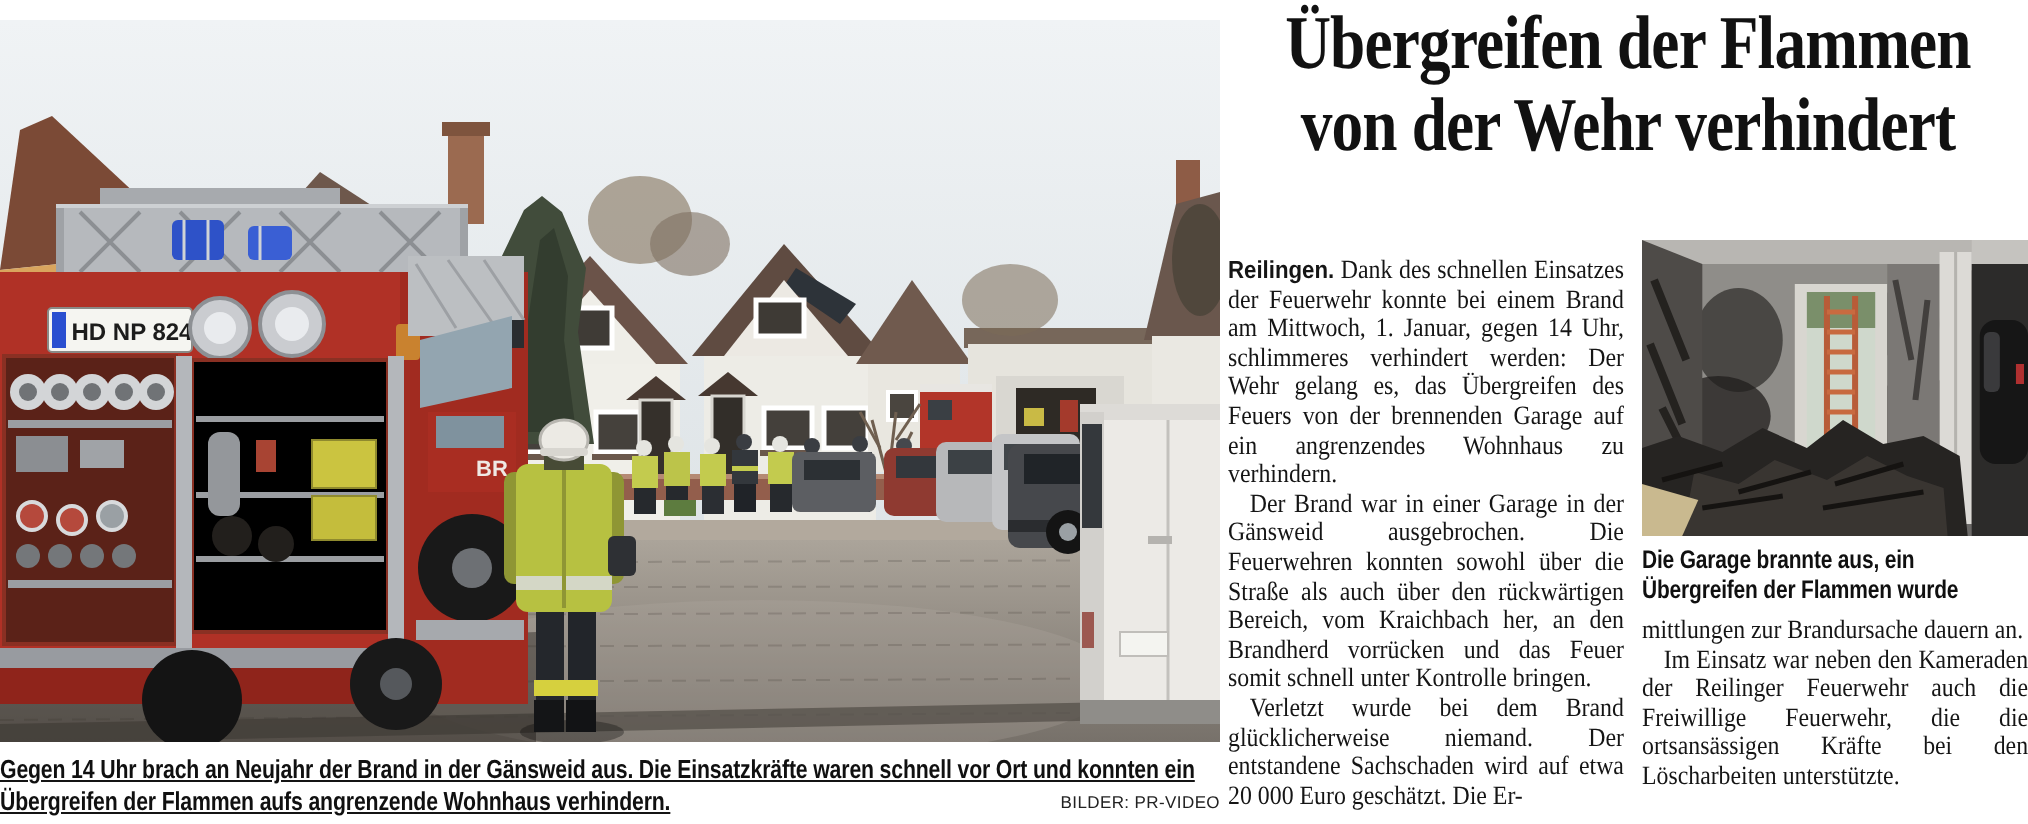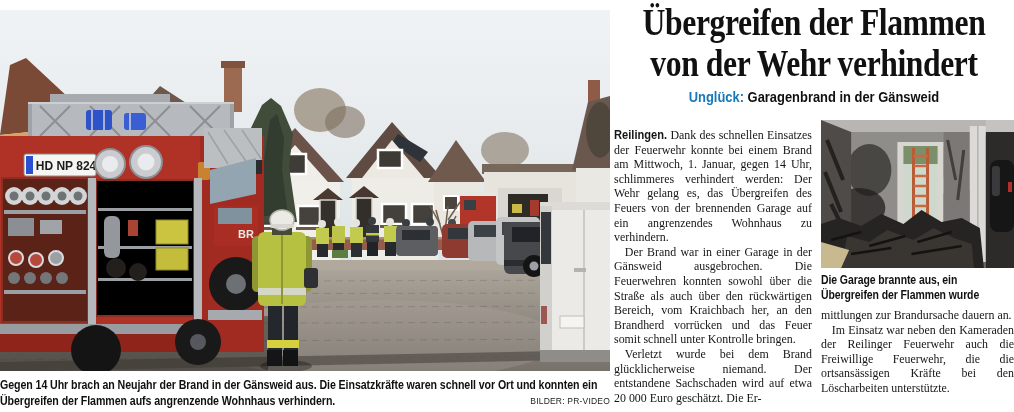--- a/index.html
+++ b/index.html
@@ -3,21 +3,21 @@
 <meta charset="utf-8">
 <style>
   html,body{margin:0;padding:0;background:#ffffff;}
   .page{position:relative;width:1014px;height:412px;background:#fff;overflow:hidden;
         font-family:"Liberation Sans",sans-serif;color:#141414;}
 
   
   .main-photo-wrap{position:absolute;left:0;top:10px;width:610px;height:396px;margin:0;}
   .main-photo-wrap svg{display:block;width:610px;height:361px;}
 
-  .main-caption{position:absolute;left:0;top:377px;width:610px;height:34px;overflow:hidden;margin:0;}
+  .main-caption{position:absolute;left:0;top:377px;width:610px;height:34px;overflow:hidden;margin:0;text-decoration:underline;}
   .main-caption .cap-inner{width:746px;transform:scaleX(0.818);transform-origin:0 0;
         font-weight:bold;font-size:13px;line-height:15.5px;letter-spacing:-0.1px;color:#101010;}
   .credit{position:absolute;left:0;top:396px;width:610px;text-align:right;
         font-weight:normal;font-size:8.5px;letter-spacing:0.2px;color:#222;}
 
   
   .article{position:absolute;left:614px;top:0;width:400px;height:348px;}
   .headline{margin:0;padding-top:2px;}
   .headline .h-inner{width:480px;transform:scaleX(0.8333);transform-origin:0 0;
         font-family:"Liberation Serif",serif;font-weight:bold;font-size:38px;line-height:41px;
@@ -329,25 +329,20 @@
   <div class="credit">BILDER: PR-VIDEO</div>
 
   <section class="article">
     <h1 class="headline">
       <span class="h-inner" style="display:block">
         <span style="display:block">Übergreifen der Flammen</span>
         <span style="display:block">von der Wehr verhindert</span>
       </span>
     </h1>
 
-    <p class="kicker">
-      <span class="k-inner" style="display:block">
-        <span class="kicker-label">Unglück:</span><span> Garagenbrand in der Gänsweid</span>
-      </span>
-    </p>
 
     <div class="col1">
       <div class="t-inner bodytext">
         <p><span class="lead-in">Reilingen.</span><span> Dank des schnellen Einsatzes der Feuerwehr konnte bei einem Brand am Mittwoch, 1. Januar, gegen 14 Uhr, schlimmeres verhindert werden: Der Wehr gelang es, das Übergreifen des Feuers von der brennenden Garage auf ein angrenzendes Wohnhaus zu verhindern.</span></p>
         <p class="ind">Der Brand war in einer Garage in der Gänsweid ausgebrochen. Die Feuerwehren konnten sowohl über die Straße als auch über den rückwärtigen Bereich, vom Kraichbach her, an den Brandherd vorrücken und das Feuer somit schnell unter Kontrolle bringen.</p>
         <p class="ind">Verletzt wurde bei dem Brand glücklicherweise niemand. Der entstandene Sachschaden wird auf etwa 20 000 Euro geschätzt. Die Er-</p>
       </div>
     </div>
 
     <div class="col2">

